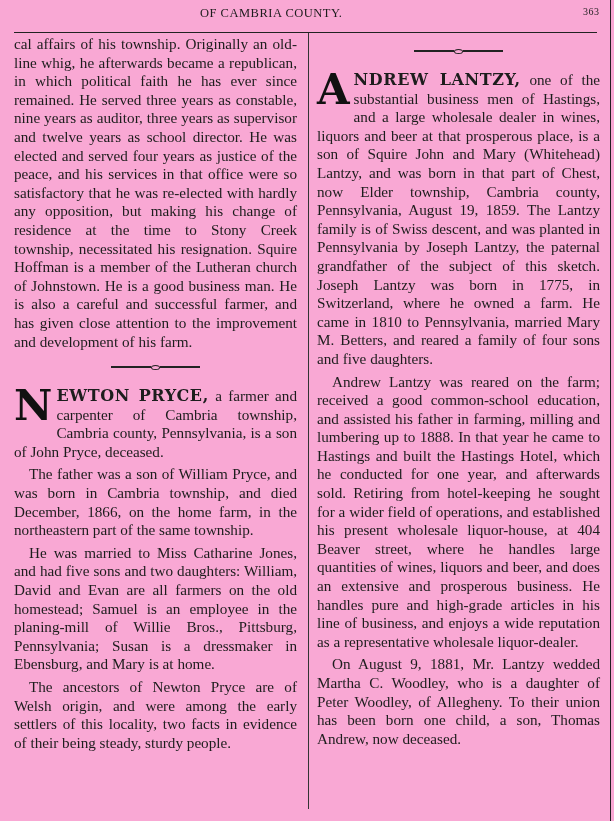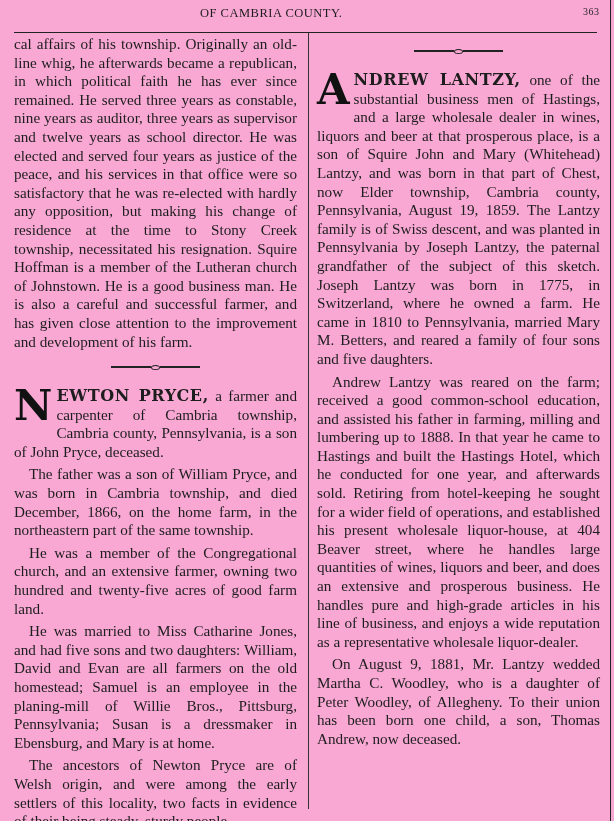--- a/index.html
+++ b/index.html
@@ -145,21 +145,20 @@
     <div class="divider">
       <span class="line"></span>
       <span class="knot"></span>
       <span class="line"></span>
     </div>
 
     <p class="bio-lead">
       <span class="dropcap">N</span><span class="smallcaps-name">EWTON PRYCE,</span><span> a farmer and carpenter of Cambria township, Cambria county, Pennsylvania, is a son of John Pryce, deceased.</span>
     </p>
     <p class="indent">The father was a son of William Pryce, and was born in Cambria township, and died December, 1866, on the home farm, in the northeastern part of the same township.</p>
-    <p class="indent">He was a member of the Congregational church, and an extensive farmer, owning two hundred and twenty-five acres of good farm land.</p>
     <p class="indent">He was married to Miss Catharine Jones, and had five sons and two daughters: William, David and Evan are all farmers on the old homestead; Samuel is an employee in the planing-mill of Willie Bros., Pittsburg, Pennsylvania; Susan is a dressmaker in Ebensburg, and Mary is at home.</p>
     <p class="indent">The ancestors of Newton Pryce are of Welsh origin, and were among the early settlers of this locality, two facts in evidence of their being steady, sturdy people.</p>
   </div>
 
   <div class="column col-right">
 
     <div class="divider">
       <span class="line"></span>
       <span class="knot"></span>
       <span class="line"></span>

